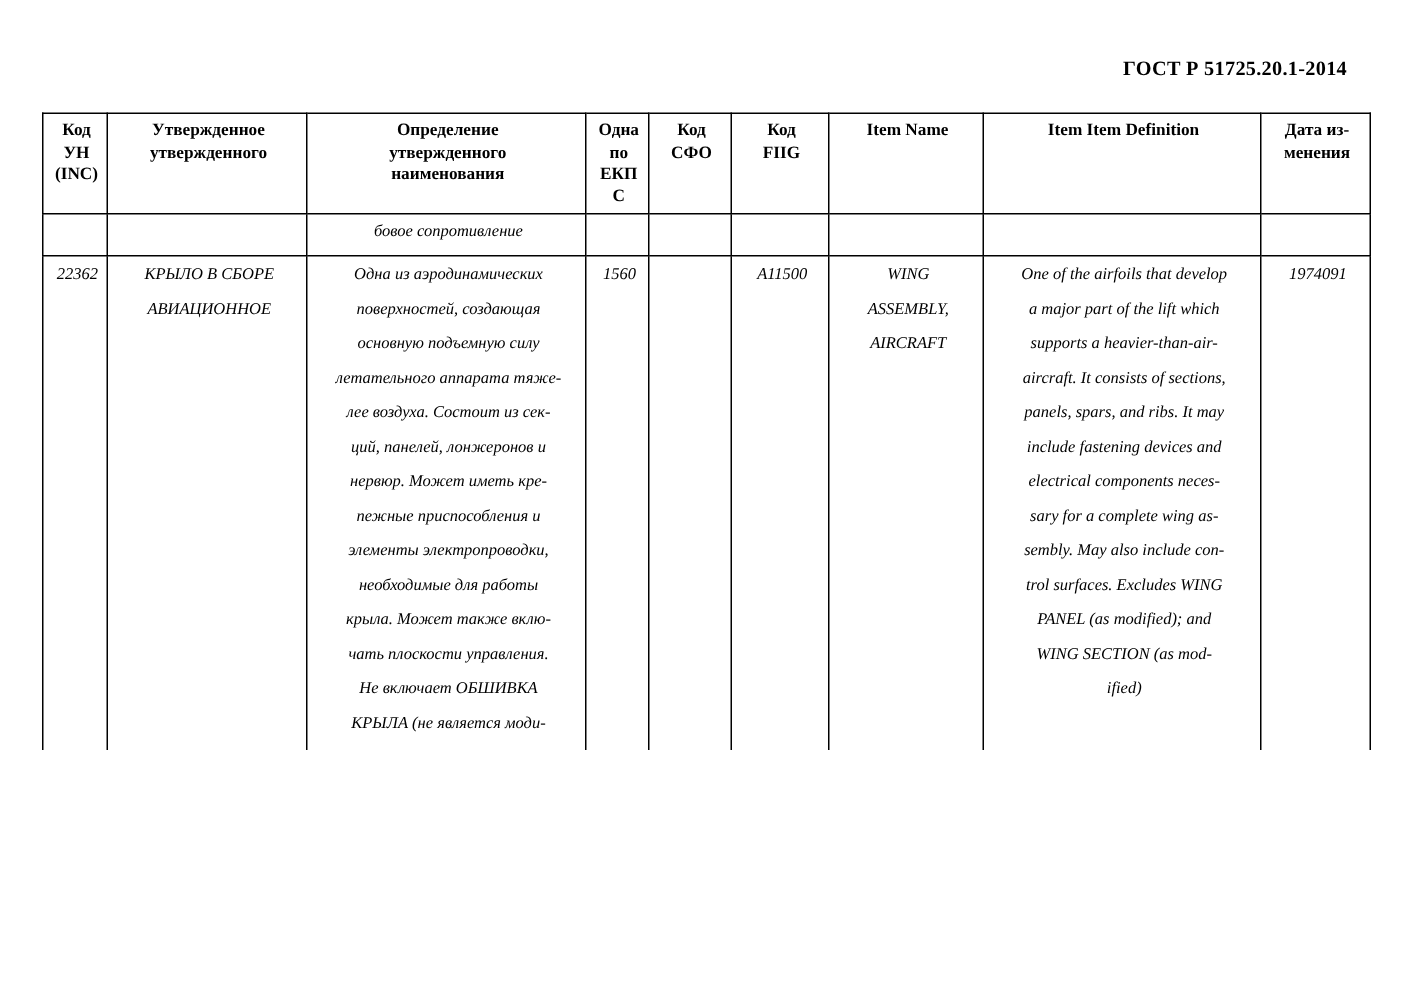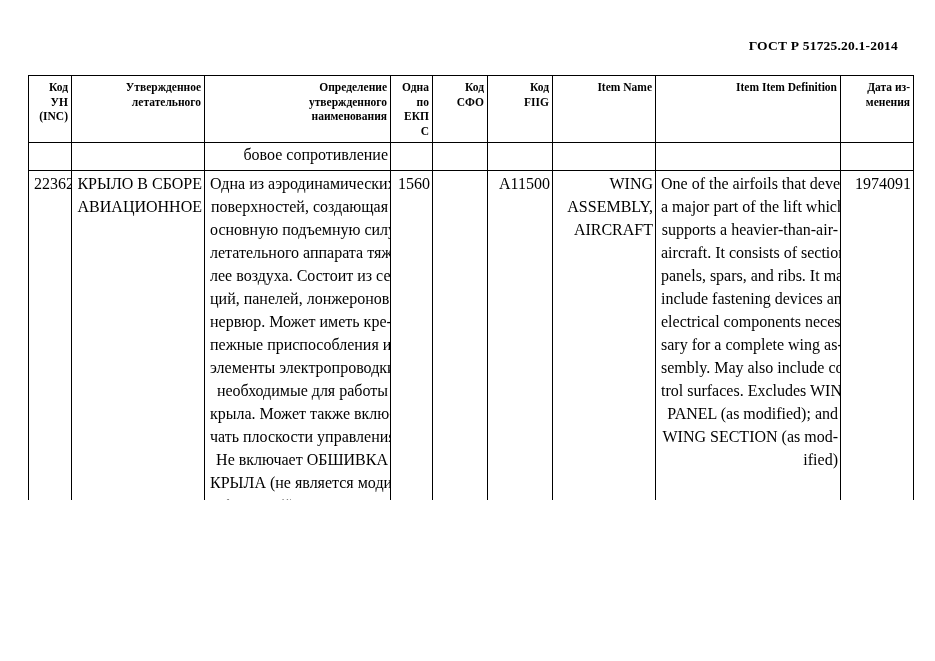--- a/index.html
+++ b/index.html
@@ -25,35 +25,36 @@
   table.gost-table {
     position: absolute;
     left: 28px; top: 75px;
     width: 885px;
     border-collapse: collapse;
     table-layout: fixed;
   }
   .gost-table th, .gost-table td {
     border: 1px solid #000;
     vertical-align: top;
-    text-align: right;
+    text-align: center;
     overflow: hidden;
     white-space: pre;
   }
   .gost-table th {
     font-weight: bold;
     font-size: 11.5px;
     line-height: 14.5px;
     padding: 4px 3px 4px 5px;
   }
   .gost-table td {
     font-weight: normal;
-    font-size: 16px;
+    font-size: 11px;
     line-height: 23px;
     padding: 1px 2px 4px 5px;
+    font-style: italic;
   }
   tr.row-cont td { height: 25px; padding-top: 0; }
   tr.row-last td { height: 29px; }
   .page-number {
     position: absolute;
     left: 30px; top: 601px;
     font-size: 12.5px;
     margin-left: 14px;
   }
 </style>
@@ -75,21 +76,21 @@
       <col style="width:103px">
       <col style="width:185px">
       <col style="width:73px">
     </colgroup>
     <thead>
       <tr>
         <th>Код
 УН
 (INC)</th>
         <th>Утвержденное
-летательного</th>
+утвержденного</th>
         <th>Определение
 утвержденного
 наименования</th>
         <th>Одна
 по
 ЕКП
 С</th>
         <th>Код
 СФО</th>
         <th>Код

